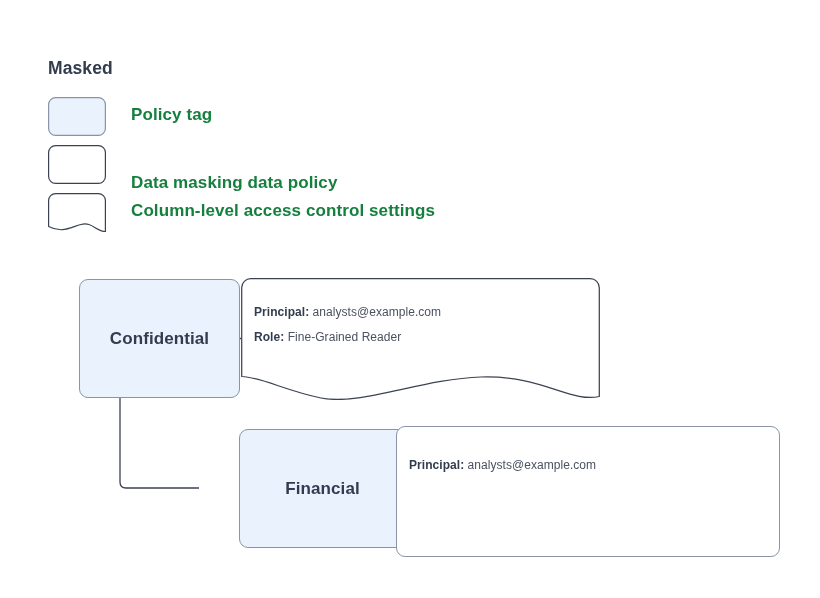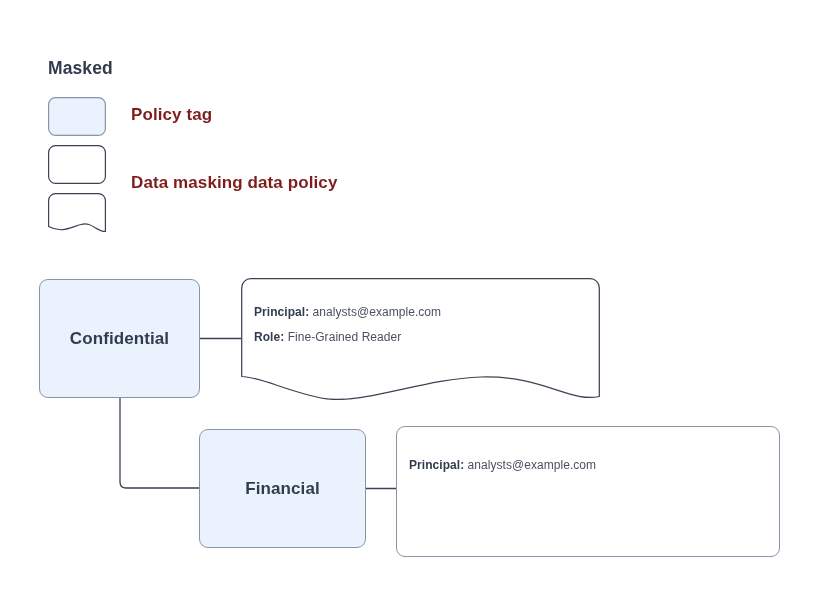--- a/index.html
+++ b/index.html
@@ -34,21 +34,21 @@
     font-weight: bold;
     color: #323c4e;
     letter-spacing: 0.1px;
     white-space: nowrap;
   }
   .legend-label {
     position: absolute;
     left: 131px;
     font-size: 17px;
     font-weight: bold;
-    color: #7f1d1d;
+    color: #15803d;
     white-space: nowrap;
     letter-spacing: 0.1px;
   }
   .legend-label.l1 { top: 105px; }
   .legend-label.l2 { top: 153px; margin-top: 20px; }
   .legend-label.l3 { top: 201px; }
 
   .legend-swatch {
     position: absolute;
     left: 48px;
@@ -65,20 +65,21 @@
     align-items: center;
     justify-content: center;
     box-sizing: border-box;
     background: #eaf2fd;
     border: 1px solid #8a94a6;
     border-radius: 9px;
     font-size: 17px;
     font-weight: bold;
     color: #323c4e;
     letter-spacing: 0.1px;
+    margin-left: 40px;
   }
   .node.confidential {
     left: 39px;
     top: 279px;
     width: 161px;
     height: 119px;
   }
   .node.financial {
     left: 199px;
     top: 429px;
@@ -172,20 +173,21 @@
       <path d="M 0.6 7.6
                A 7 7 0 0 1 7.6 0.6
                L 50.4 0.6
                A 7 7 0 0 1 57.4 7.6
                L 57.4 38.5
                C 48 38.5 44 28.5 33 31.5
                C 22 34.5 14 40.5 0.6 33.5
                Z" fill="#ffffff" stroke="#3b4252" stroke-width="1.2" stroke-linejoin="round"></path>
     </svg>
   </div>
+  <div class="legend-label l3">Column-level access control settings</div>
 
   <svg id="edges" viewBox="0 0 820 598" xmlns="http://www.w3.org/2000/svg">
 
     <path d="M 200 338.5 L 241 338.5" fill="none" stroke="#3b4252" stroke-width="1.3"></path>
 
     <path d="M 120 398 L 120 482 Q 120 488 126 488 L 199 488" fill="none" stroke="#3b4252" stroke-width="1.3"></path>
 
     <path d="M 360 488.5 L 396 488.5" fill="none" stroke="#3b4252" stroke-width="1.3"></path>
   </svg>
 

